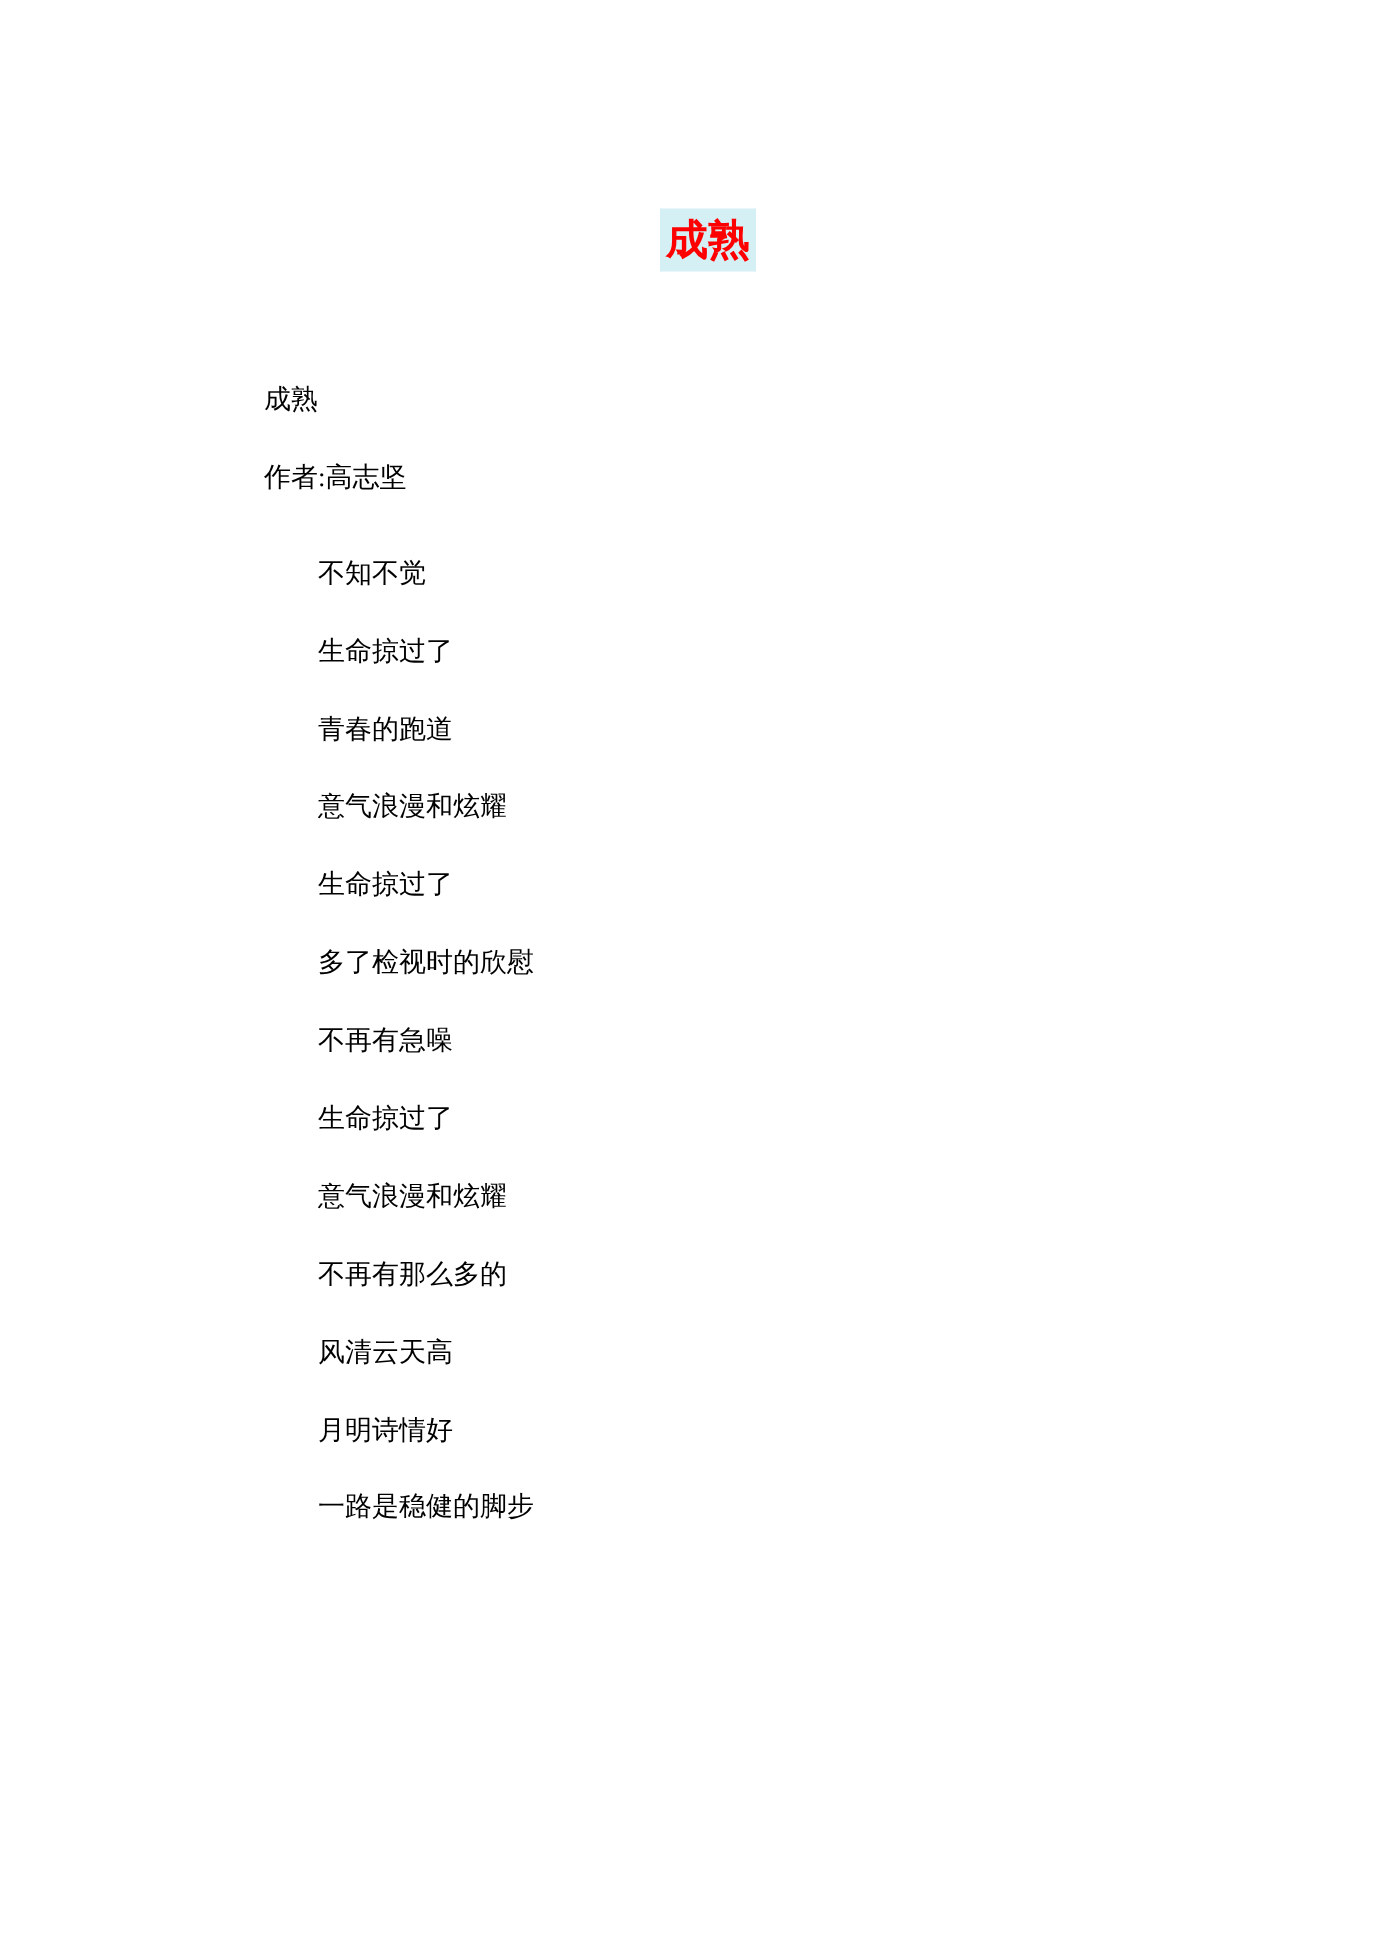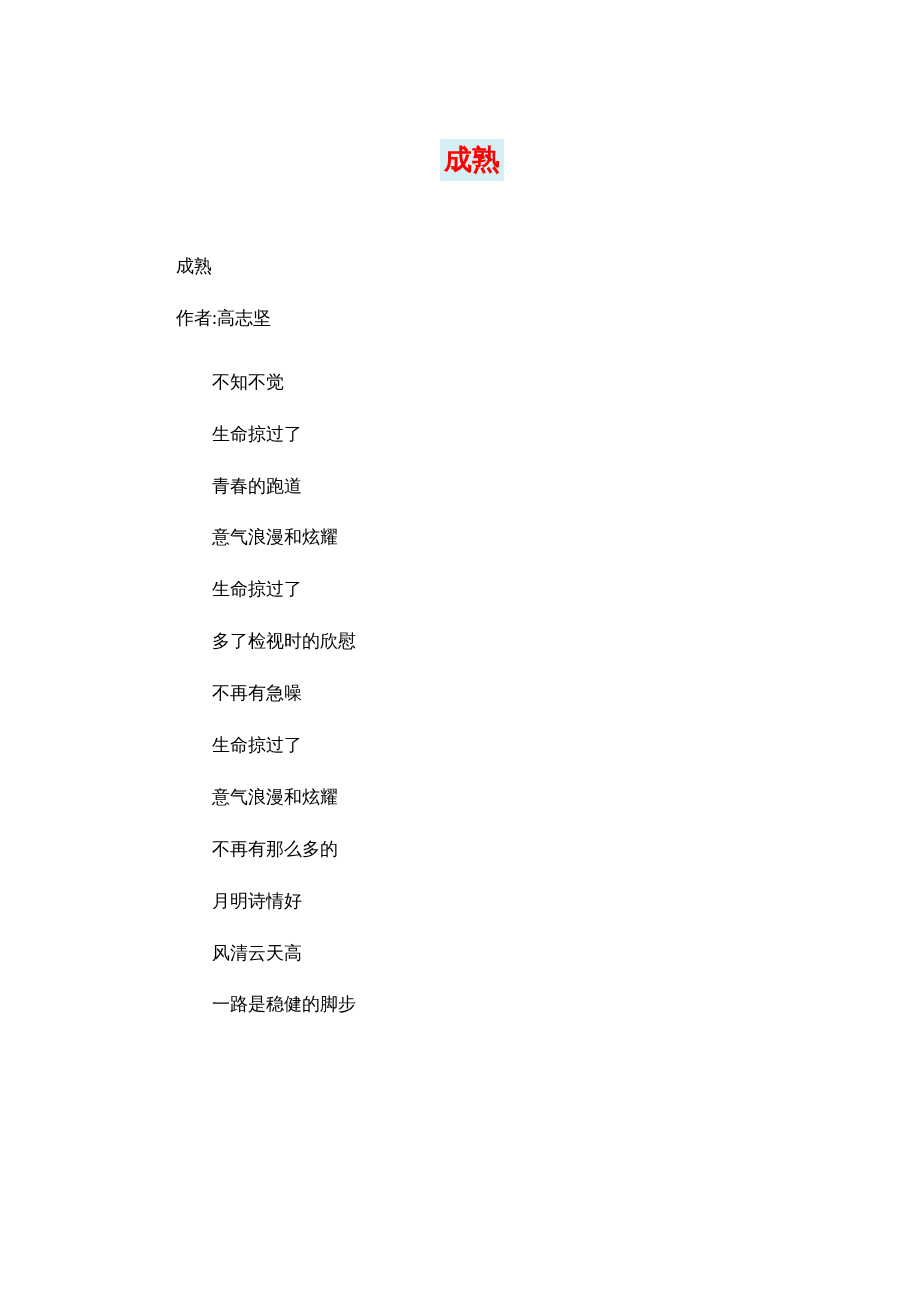--- a/index.html
+++ b/index.html
@@ -57,17 +57,17 @@
     <span class="poem-line">不知不觉</span>
     <span class="poem-line">生命掠过了</span>
     <span class="poem-line">青春的跑道</span>
     <span class="poem-line">意气浪漫和炫耀</span>
     <span class="poem-line">生命掠过了</span>
     <span class="poem-line">多了检视时的欣慰</span>
     <span class="poem-line">不再有急噪</span>
     <span class="poem-line">生命掠过了</span>
     <span class="poem-line">意气浪漫和炫耀</span>
     <span class="poem-line">不再有那么多的</span>
+    <span class="poem-line">风清云天高</span>
     <span class="poem-line">月明诗情好</span>
-    <span class="poem-line">风清云天高</span>
     <span class="poem-line">一路是稳健的脚步</span>
   </div>
 </div>
 
 </body></html>

